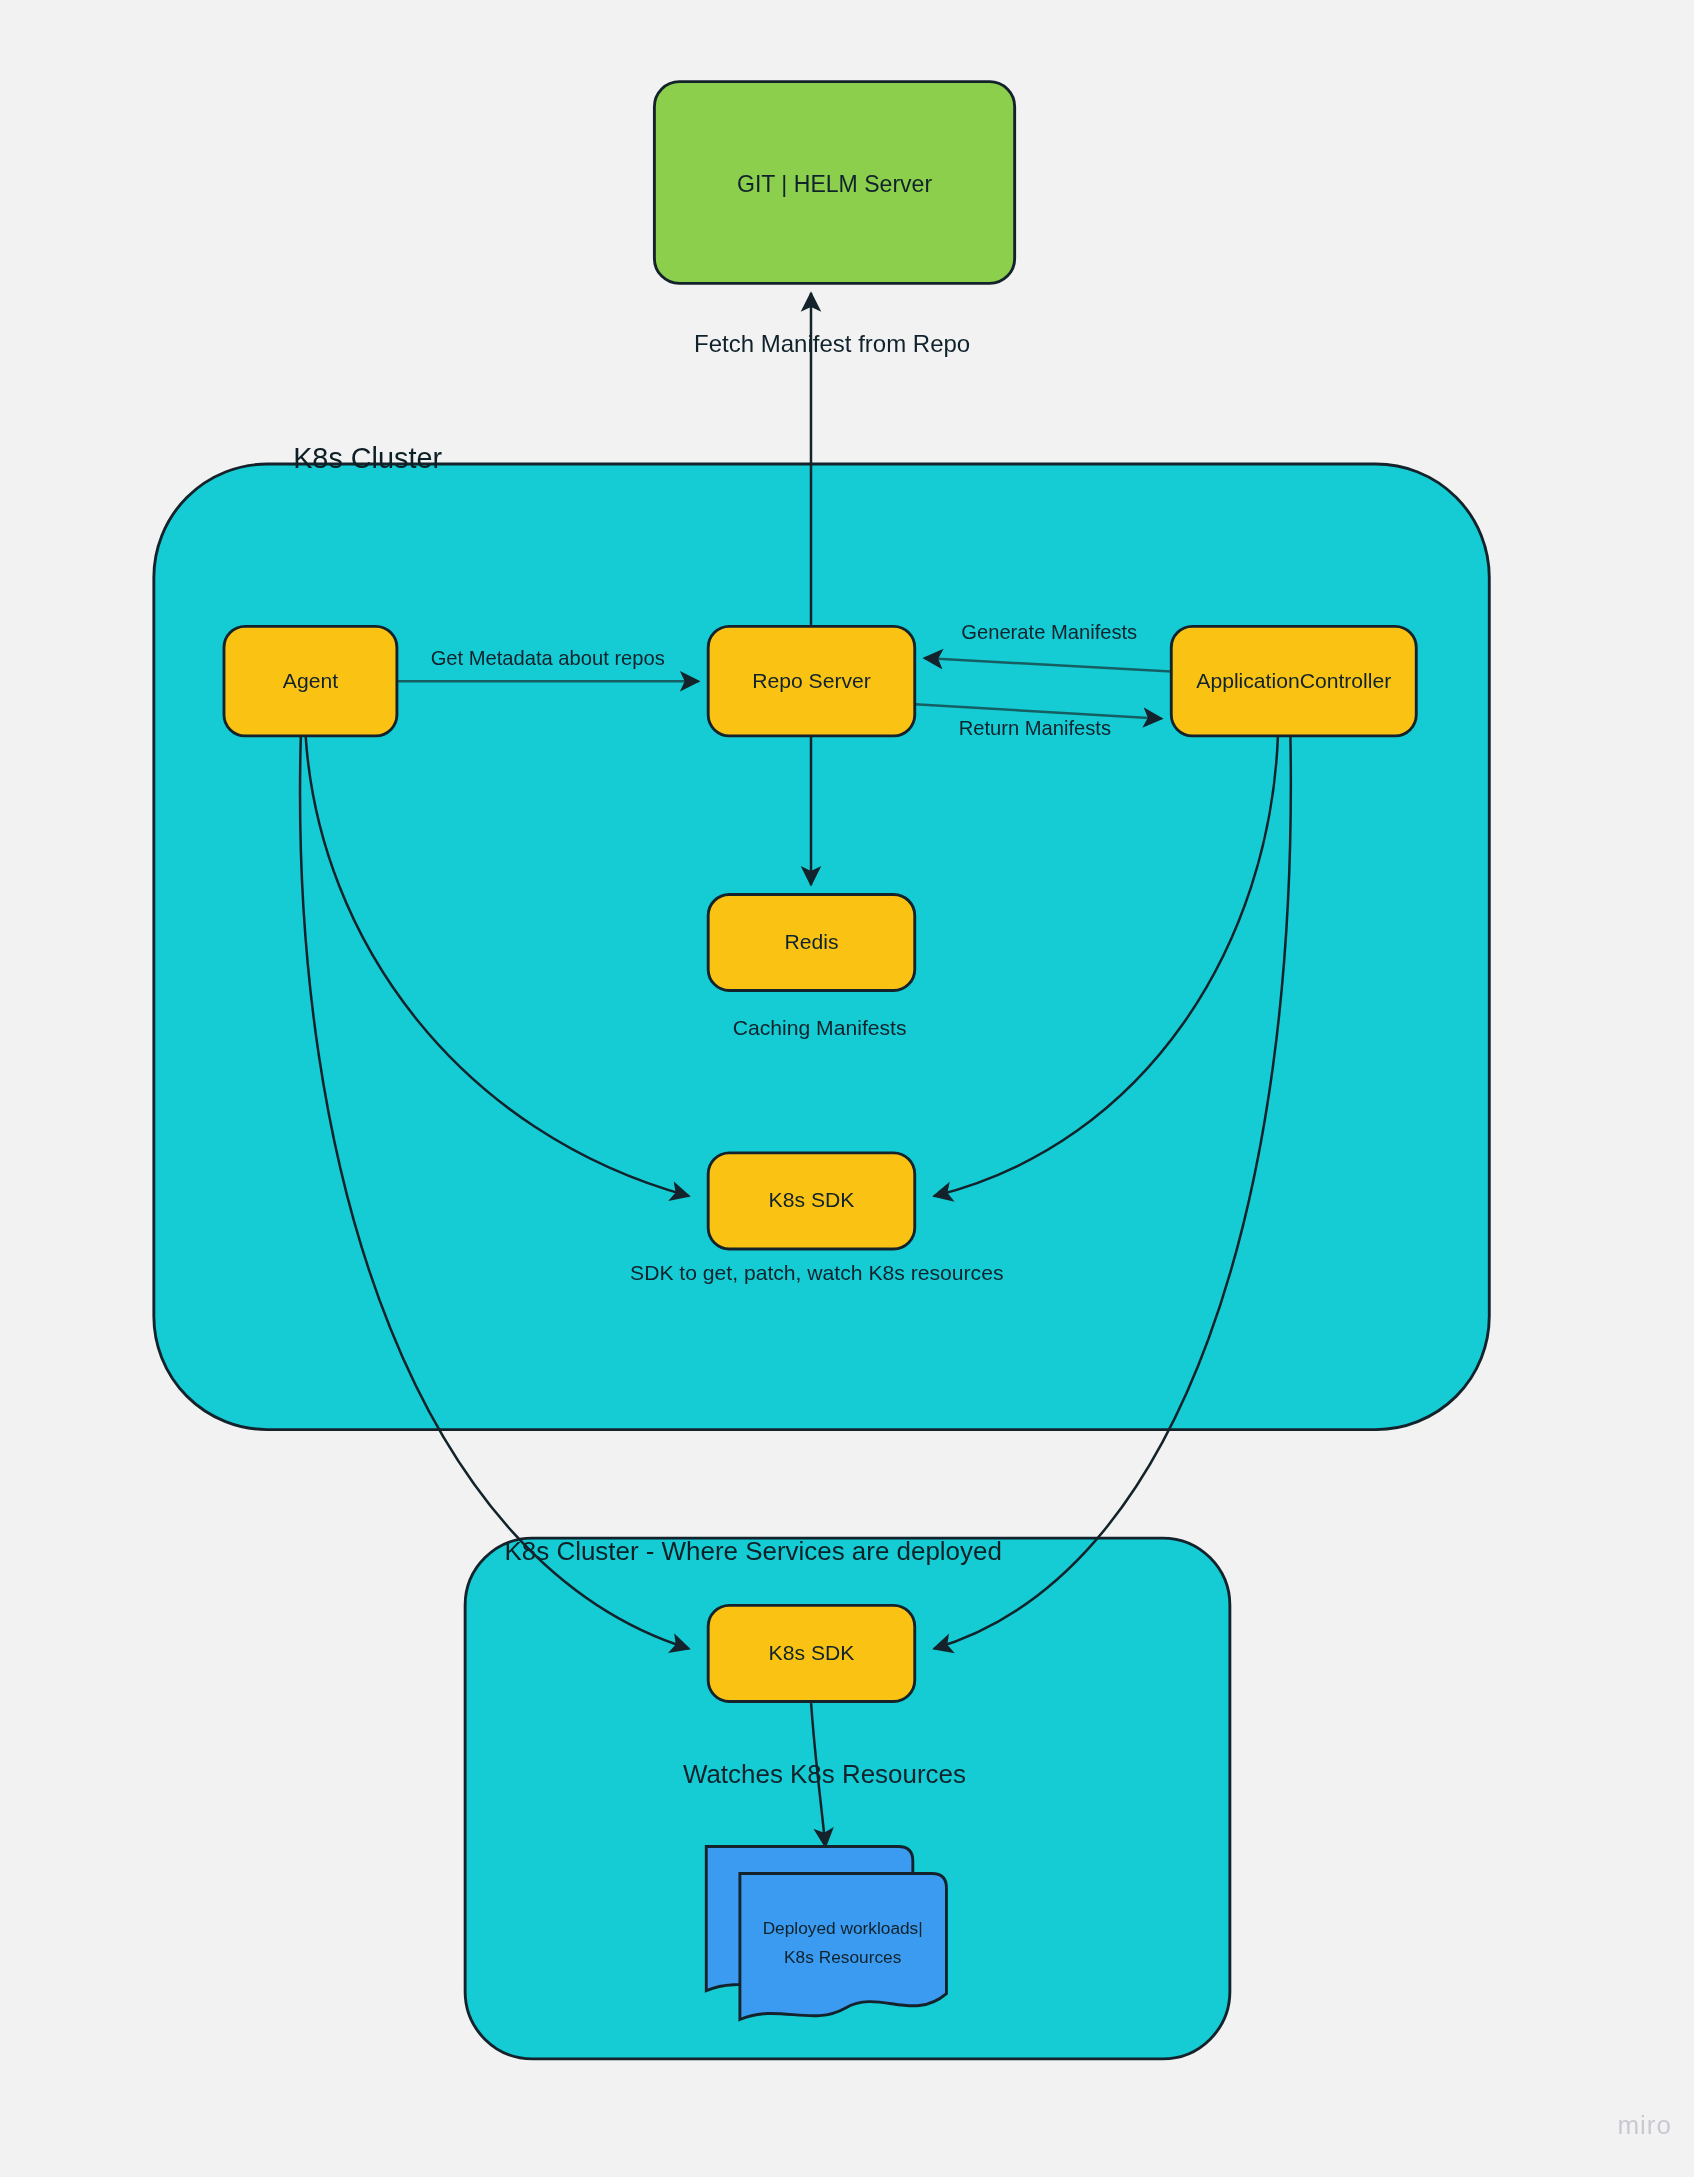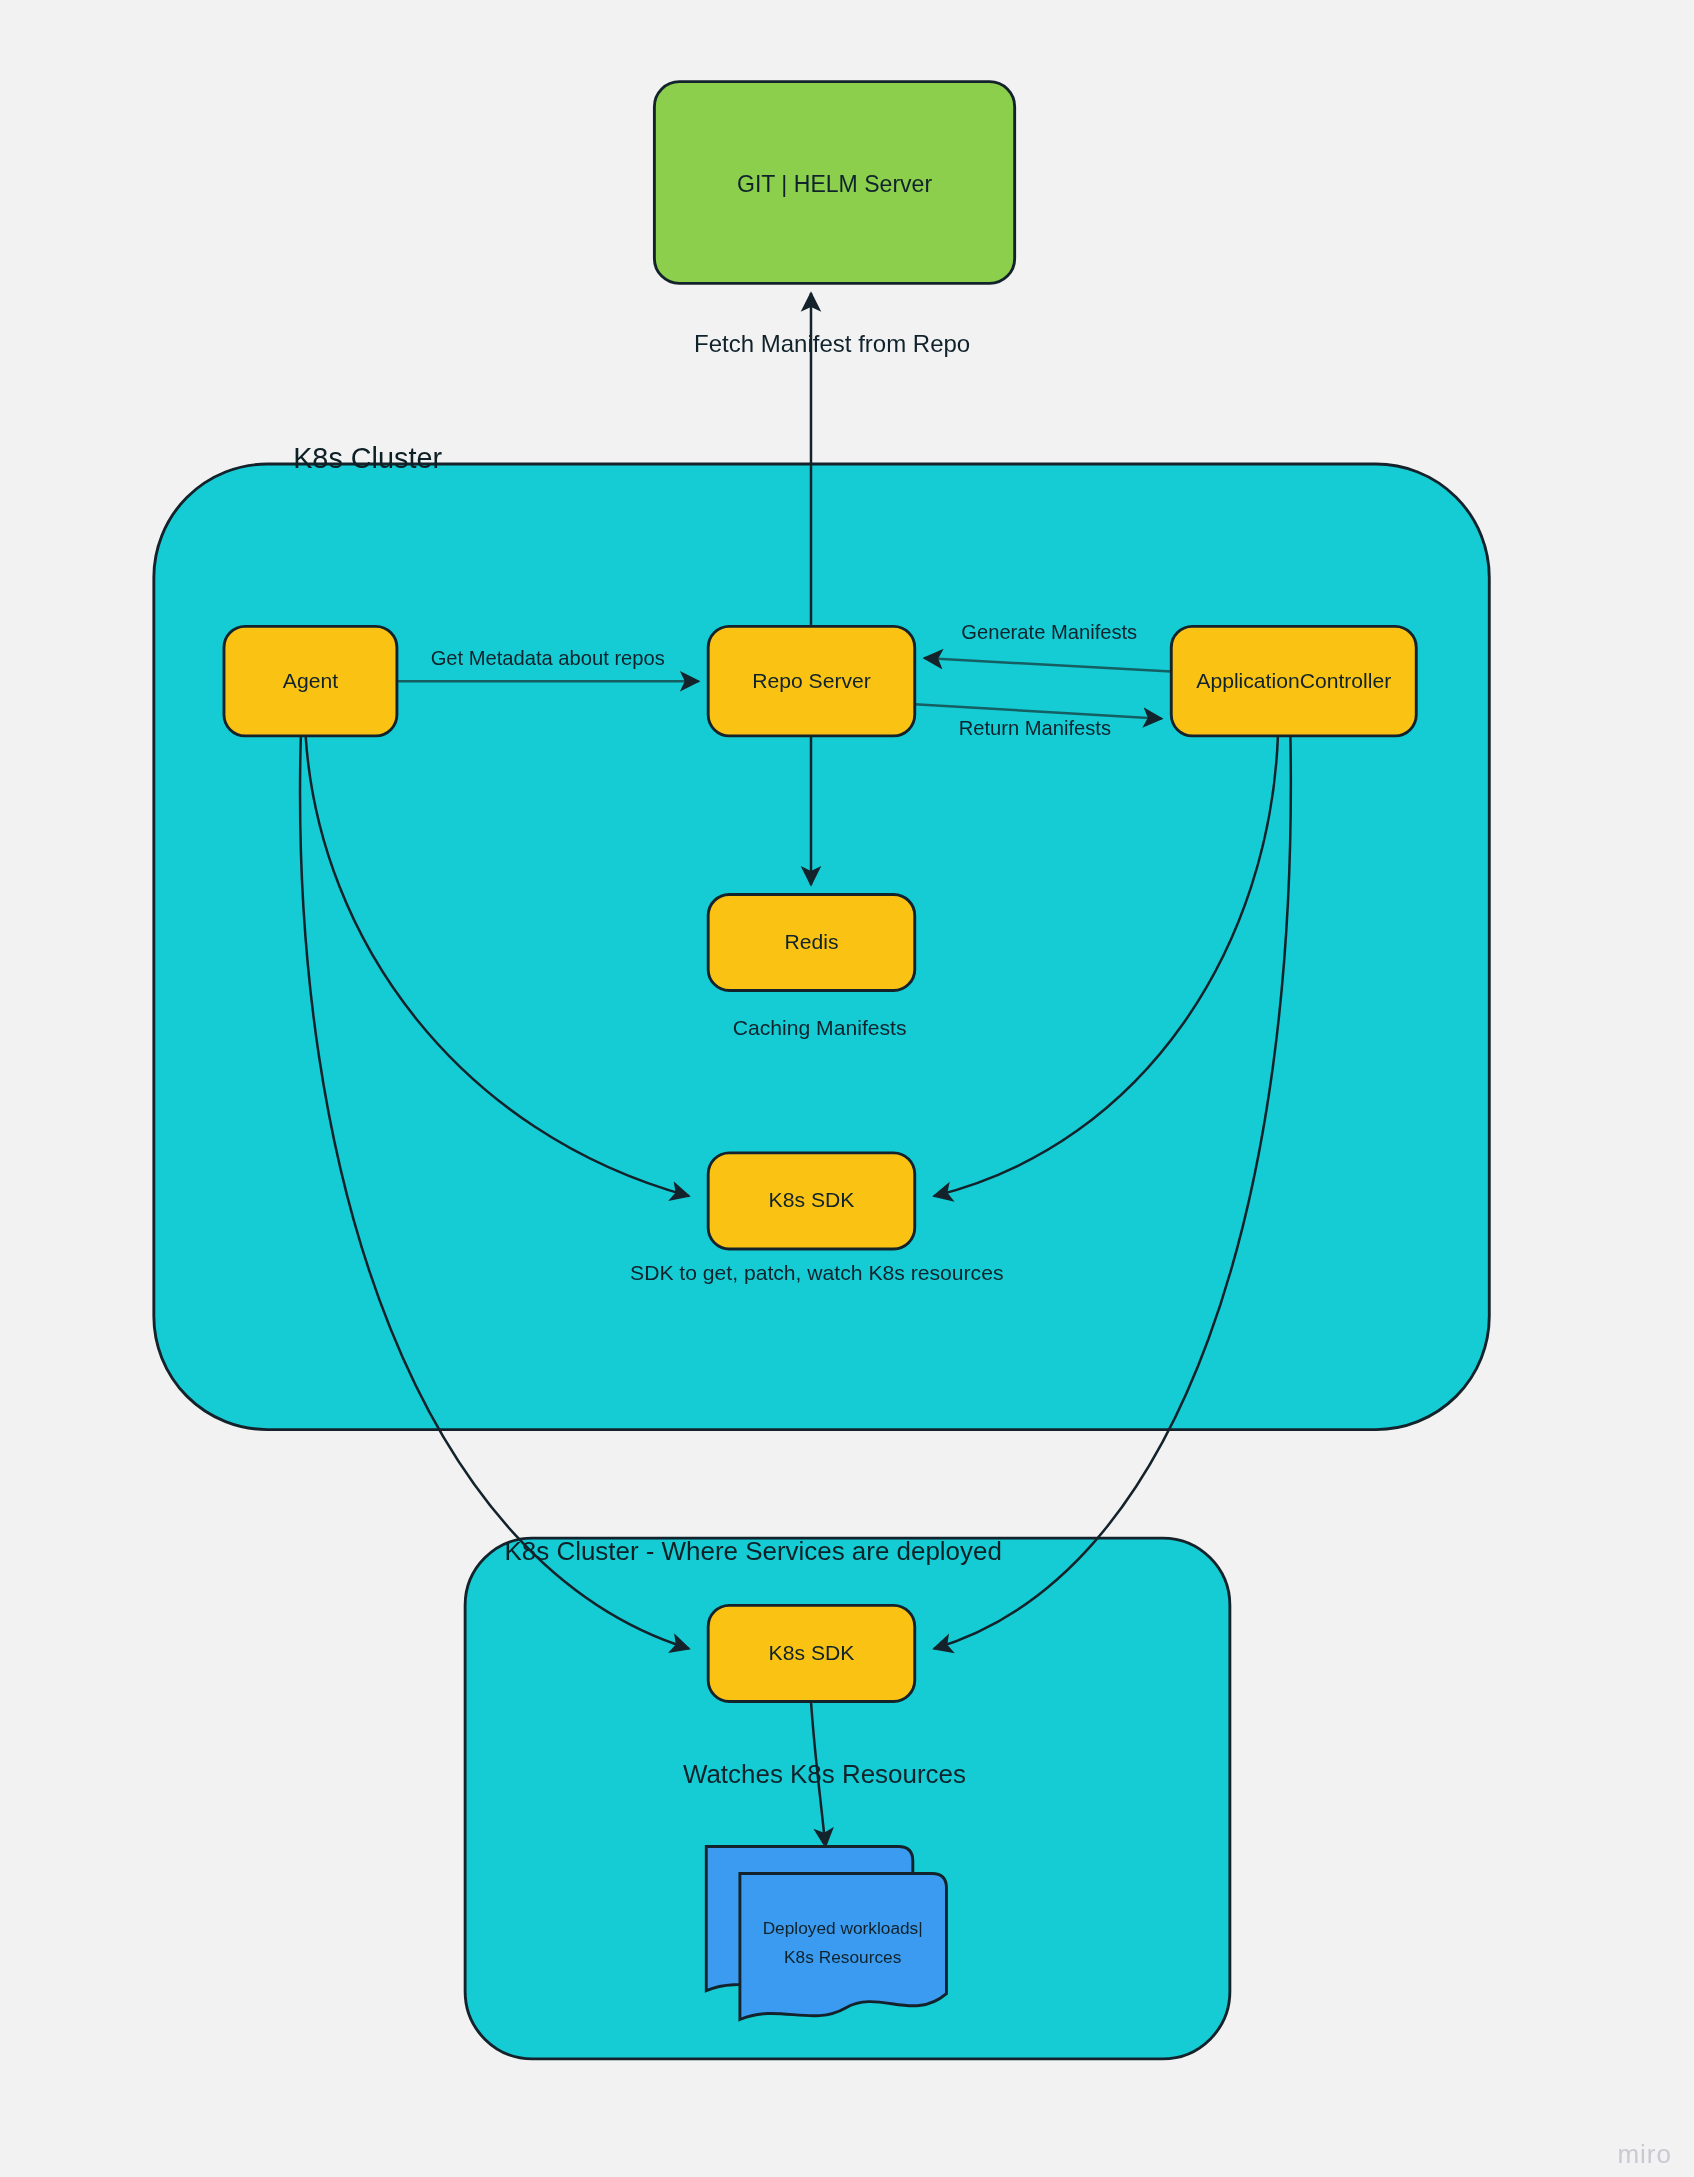--- a/index.html
+++ b/index.html
@@ -34,21 +34,21 @@
   }
   .cluster-title {
     font-family: "Liberation Sans", sans-serif;
     fill: #0d2026;
     text-anchor: start;
     dominant-baseline: middle;
   }
   .watermark {
     position: absolute;
     right: 23px;
-    bottom: 8px;
+    bottom: 37px;
     font-family: "Liberation Sans", sans-serif;
     font-size: 26px;
     letter-spacing: 1px;
     color: #c9c9d2;
     user-select: none;
     text-align: center;
   }
 </style>
 </head>
 <body>

